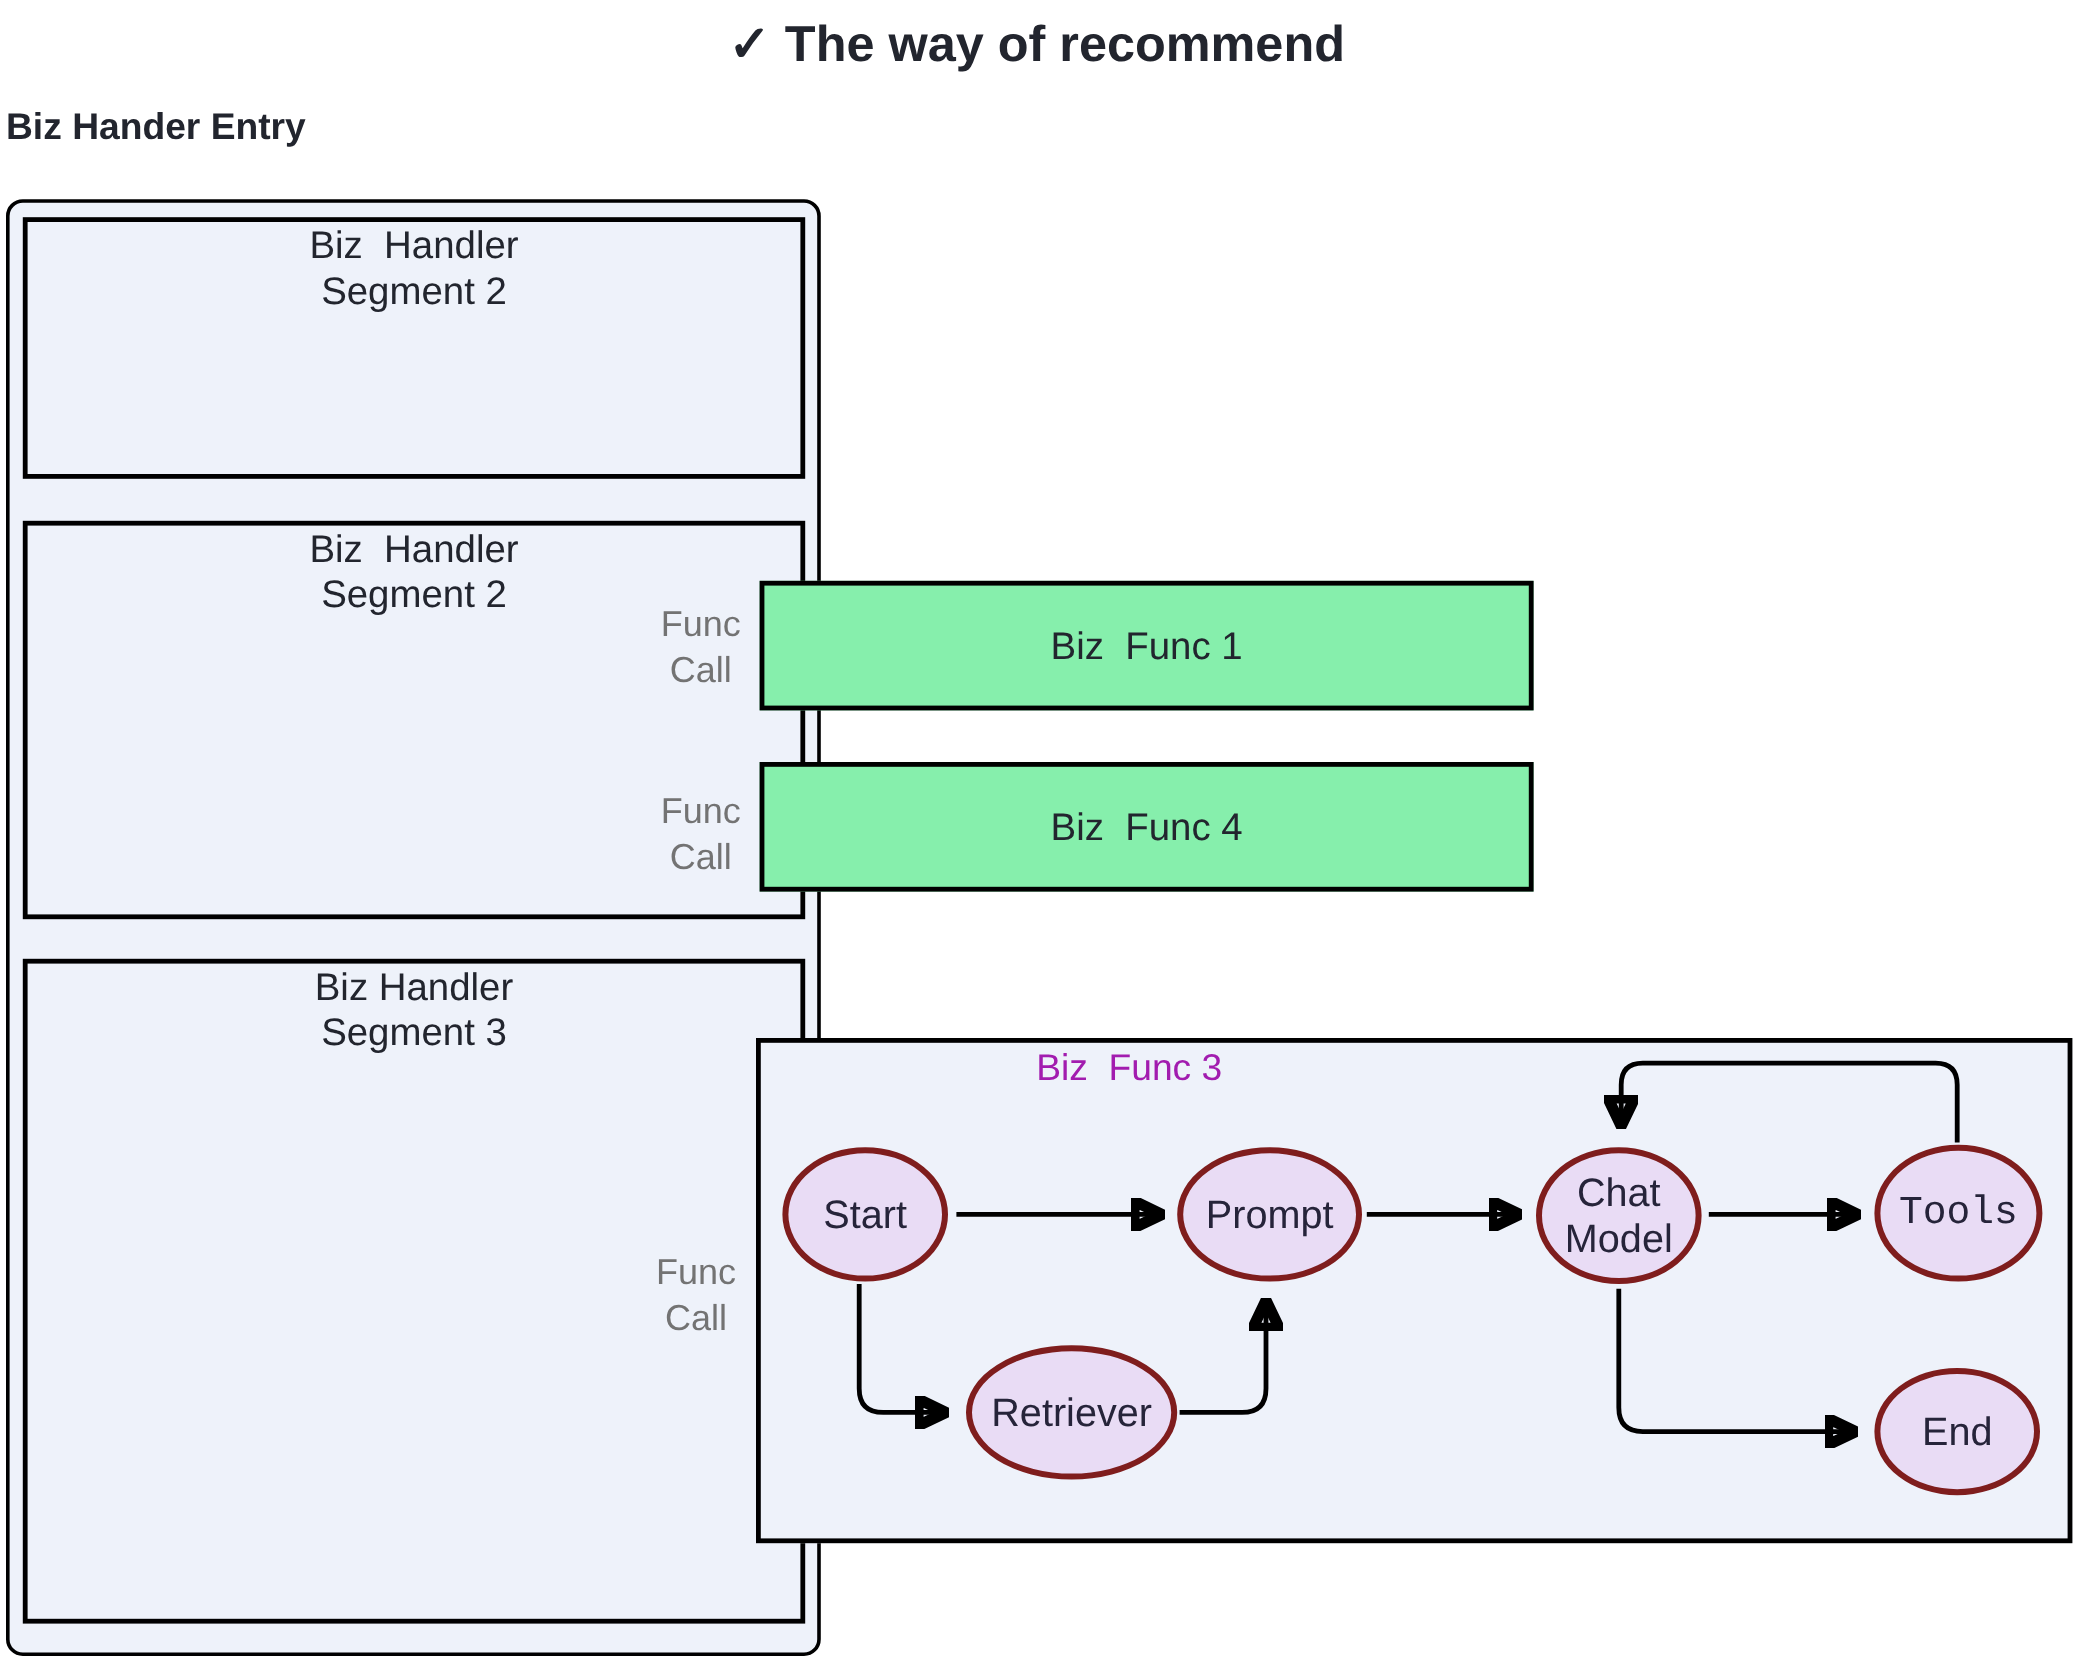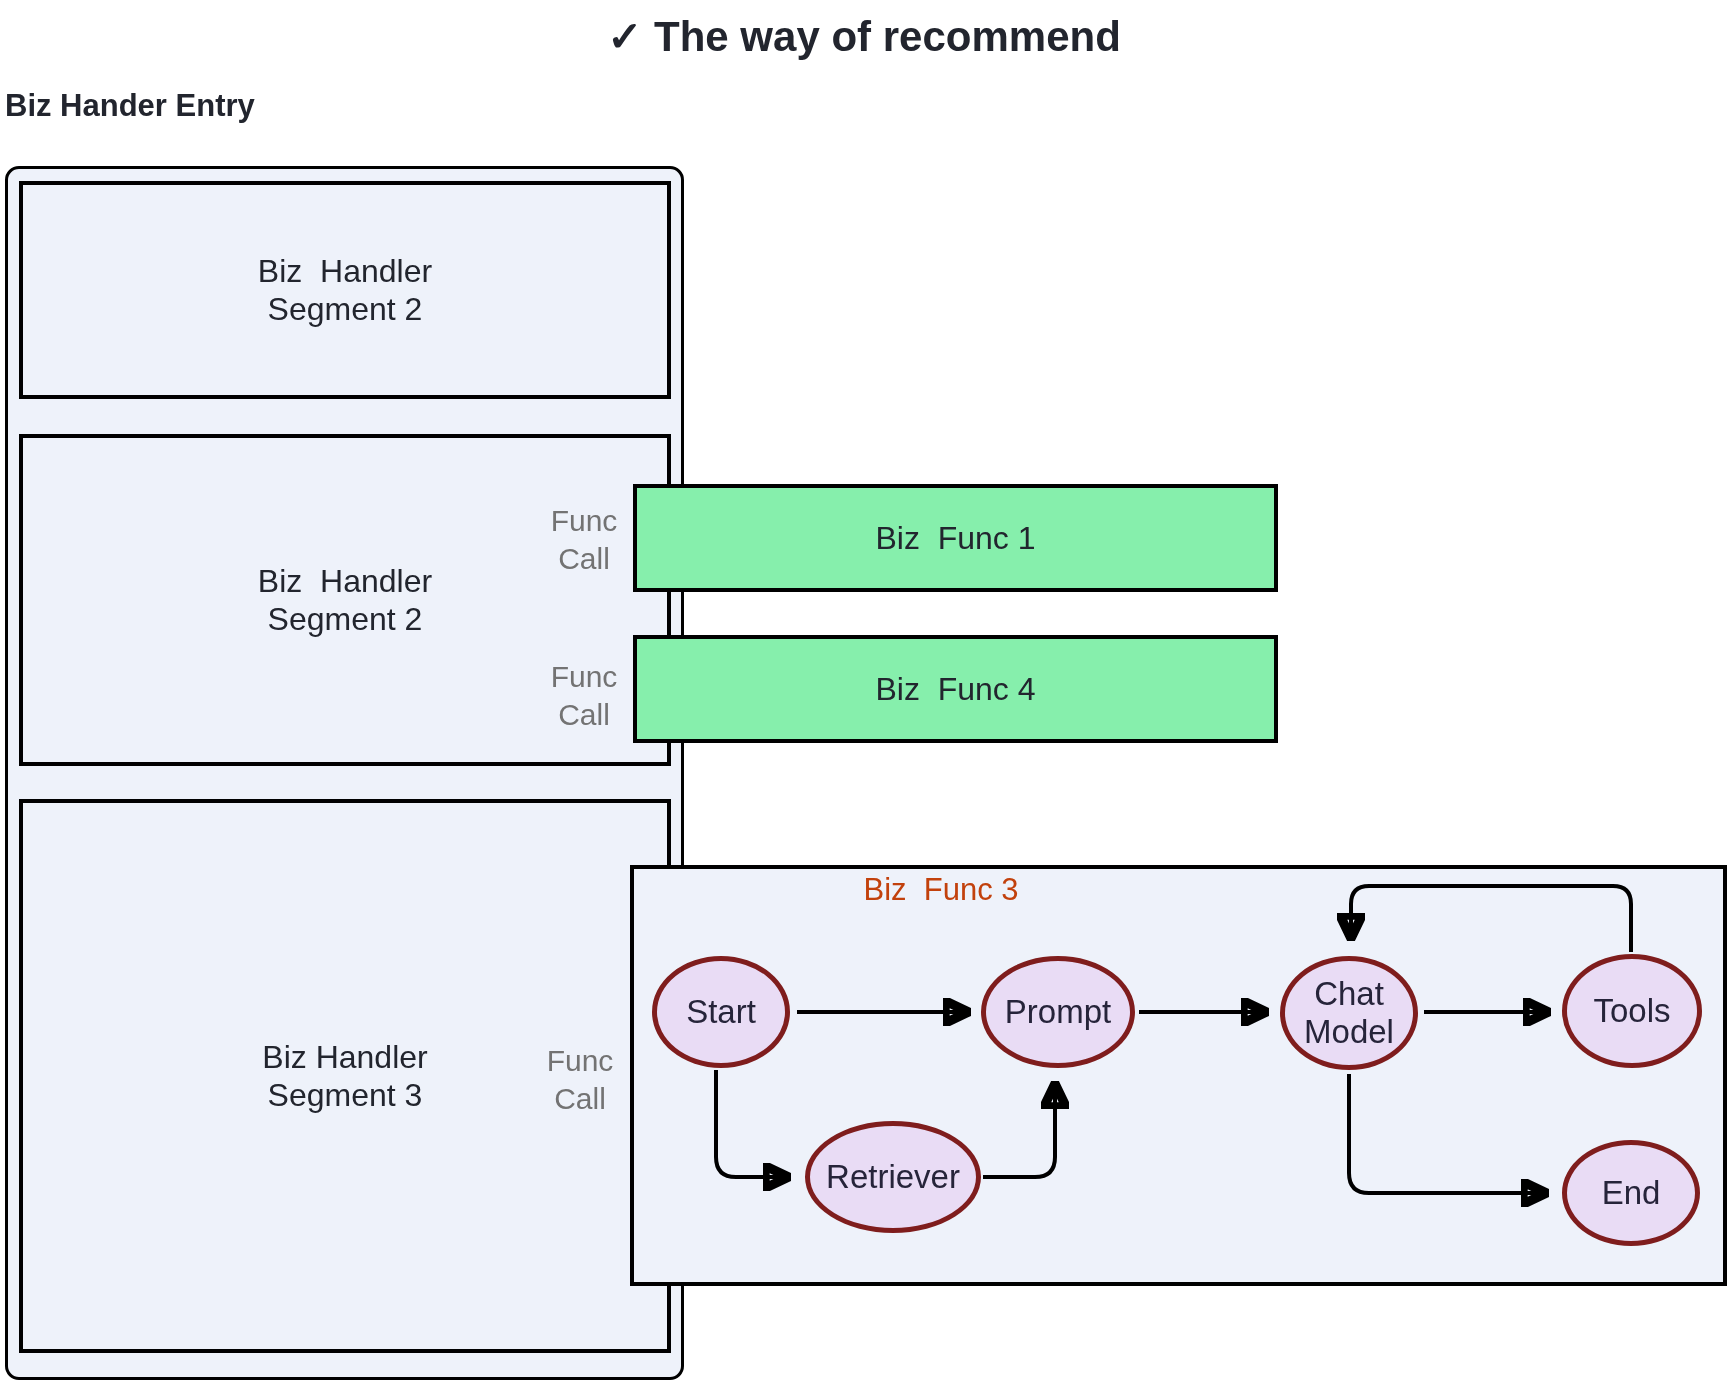--- a/index.html
+++ b/index.html
@@ -27,21 +27,21 @@
     left: 5px; top: 166px; width: 679px; height: 1214px;
     background: #eef2fa;
     border: 3px solid #000;
     border-radius: 14px;
     box-sizing: border-box;
   }
   .segment {
     background: #eef2fa;
     border: 4px solid #000;
     box-sizing: border-box;
-    display: flex; align-items: center; justify-content: center;
+    display: flex; align-items: flex-start; justify-content: center;
   }
   .seg1 { left: 19px; top: 181px; width: 652px; height: 218px; }
   .seg2 { left: 19px; top: 434px; width: 652px; height: 332px; }
   .seg3 { left: 19px; top: 799px; width: 652px; height: 554px; }
   .seg-label {
     text-align: center;
     font-size: 32px; line-height: 38px; color: #22252e;
   }
 
   .func-call {
@@ -65,39 +65,39 @@
 
   .panel3 {
     left: 630px; top: 865px; width: 1097px; height: 421px;
     background: #eef2fa;
     border: 4px solid #000;
     box-sizing: border-box;
   }
   .panel3-title {
     left: 831px; top: 872px; width: 220px;
     text-align: center;
-    font-size: 31px; color: #c2410c;
+    font-size: 31px; color: #a21caf;
   }
 
   svg.arrows { left: 0; top: 0; width: 1728px; height: 1392px; pointer-events: none; }
   svg.arrows path { fill: none; stroke: #000; stroke-width: 4px; }
 
   .node {
     background: #e9dcf5;
     border: 5px solid #7f1d1d;
     border-radius: 50%;
     box-sizing: border-box;
     display: flex; align-items: center; justify-content: center;
     text-align: center;
     font-size: 33px; line-height: 38px; color: #26243a;
   }
   .n-start     { left: 652px;  top: 956px;  width: 138px; height: 112px; }
   .n-prompt    { left: 981px;  top: 956px;  width: 154px; height: 112px; }
   .n-chatmodel { left: 1280px; top: 956px;  width: 138px; height: 114px; }
-  .n-tools     { left: 1562px; top: 954px;  width: 140px; height: 114px; }
+  .n-tools     { left: 1562px; top: 954px;  width: 140px; height: 114px; font-family: Liberation Mono, monospace; }
   .n-retriever { left: 805px;  top: 1121px; width: 176px; height: 112px; }
   .n-end       { left: 1562px; top: 1140px; width: 138px; height: 106px; }
 </style>
 </head>
 <body>
 
 <div class="abs page-title pre">✓ The way of recommend</div>
 <div class="abs entry-label pre">Biz Hander Entry</div>
 
 <div class="abs container"></div>

